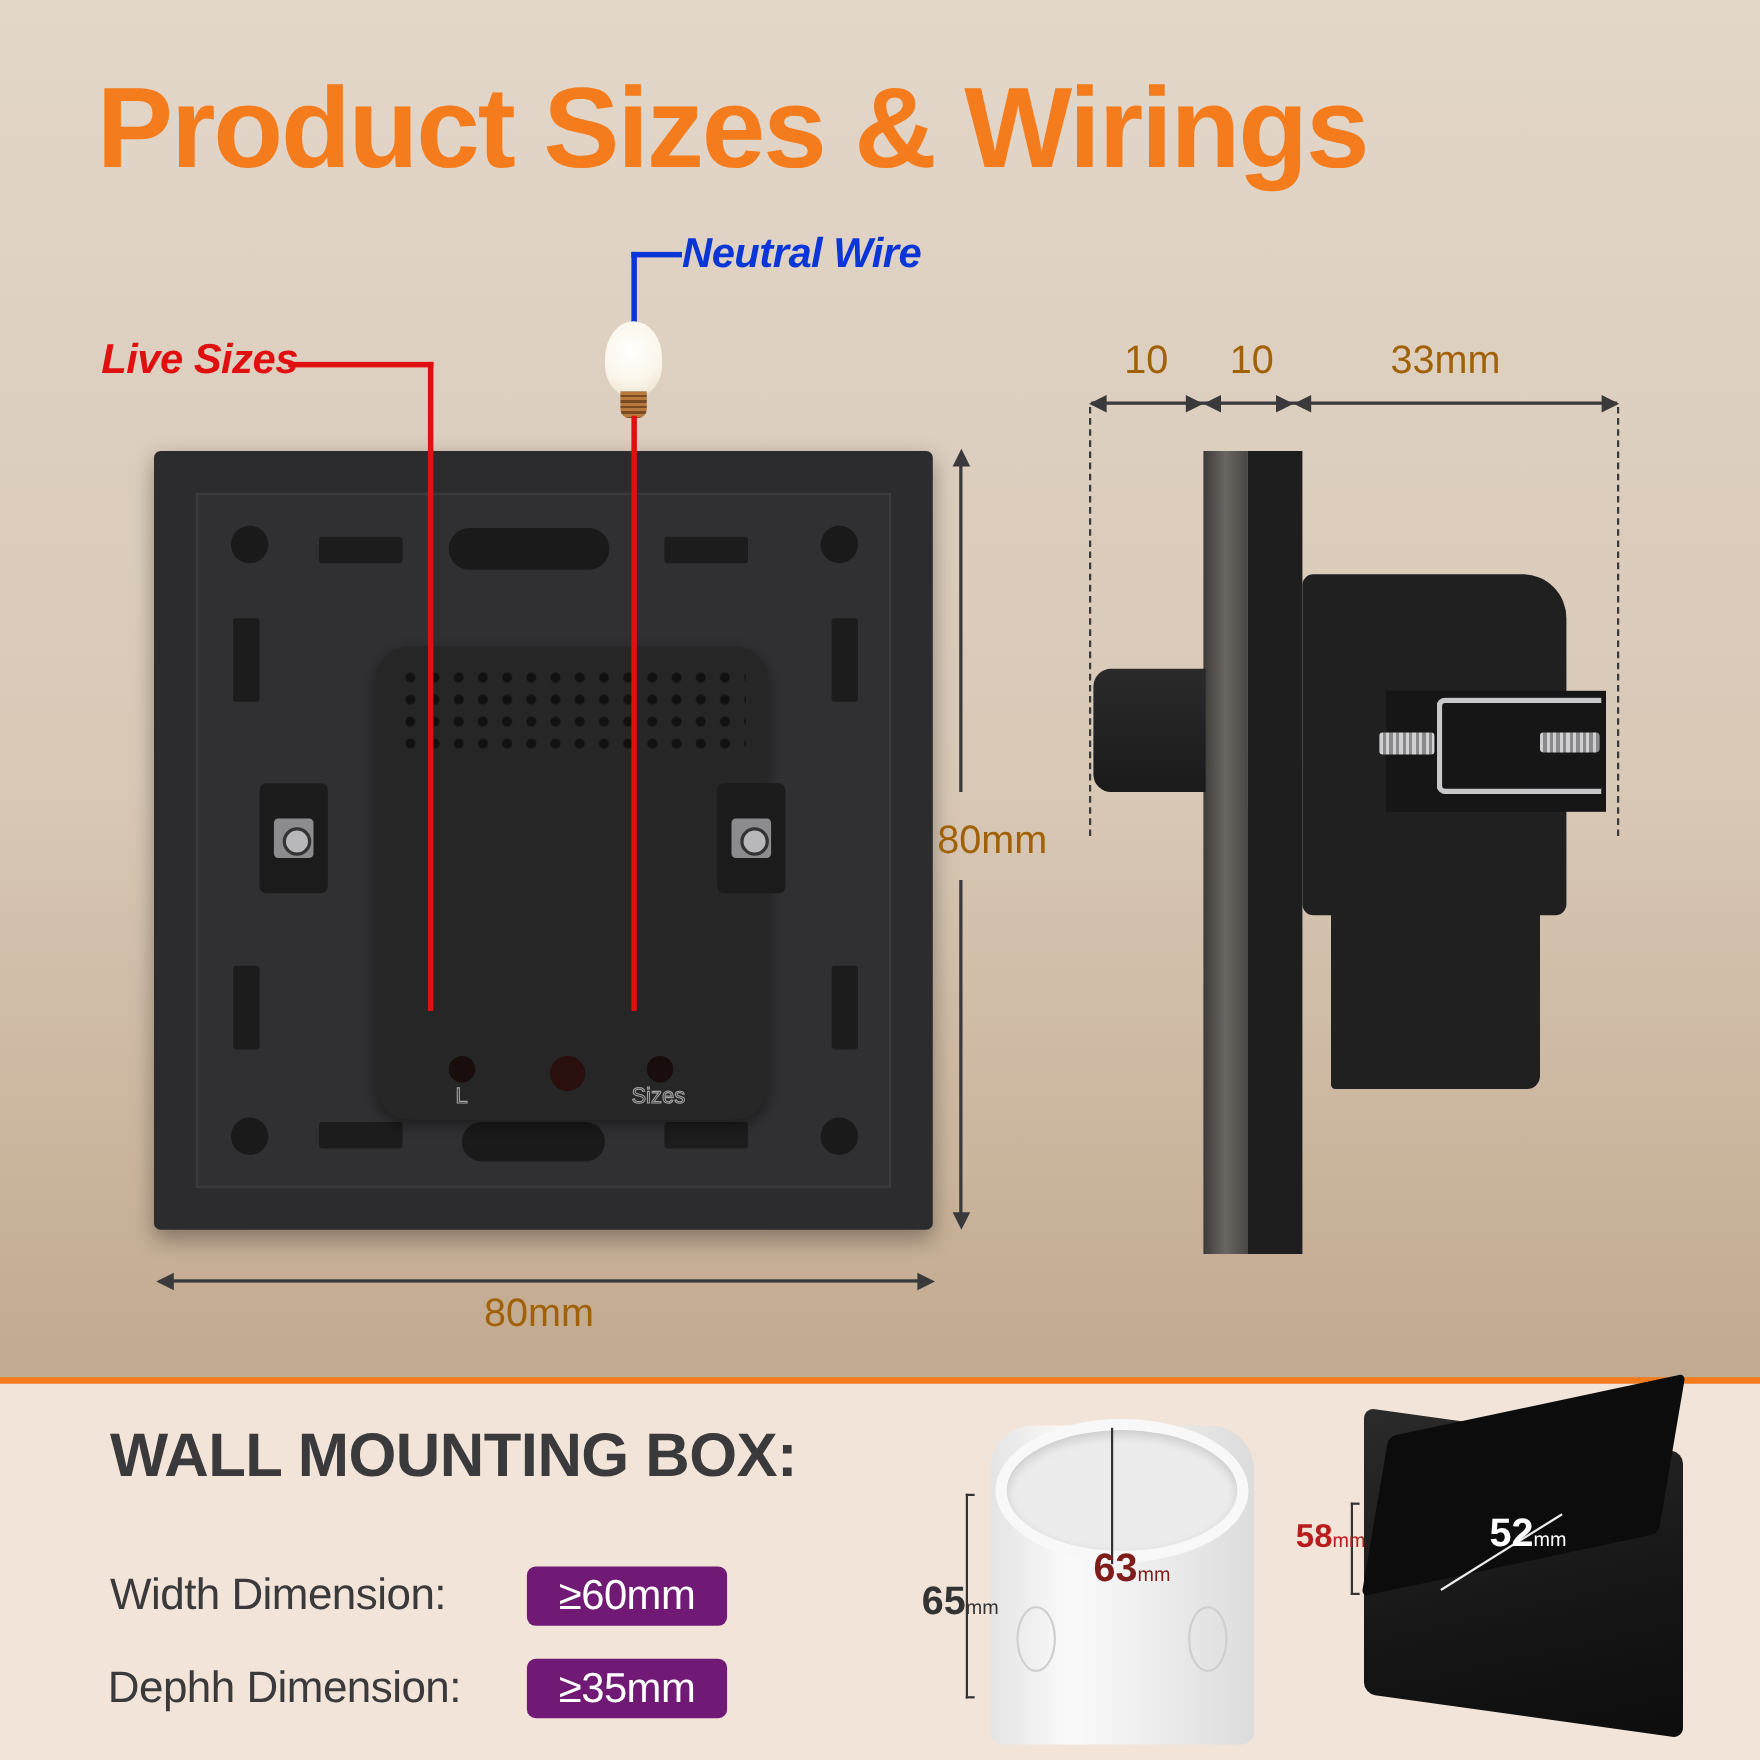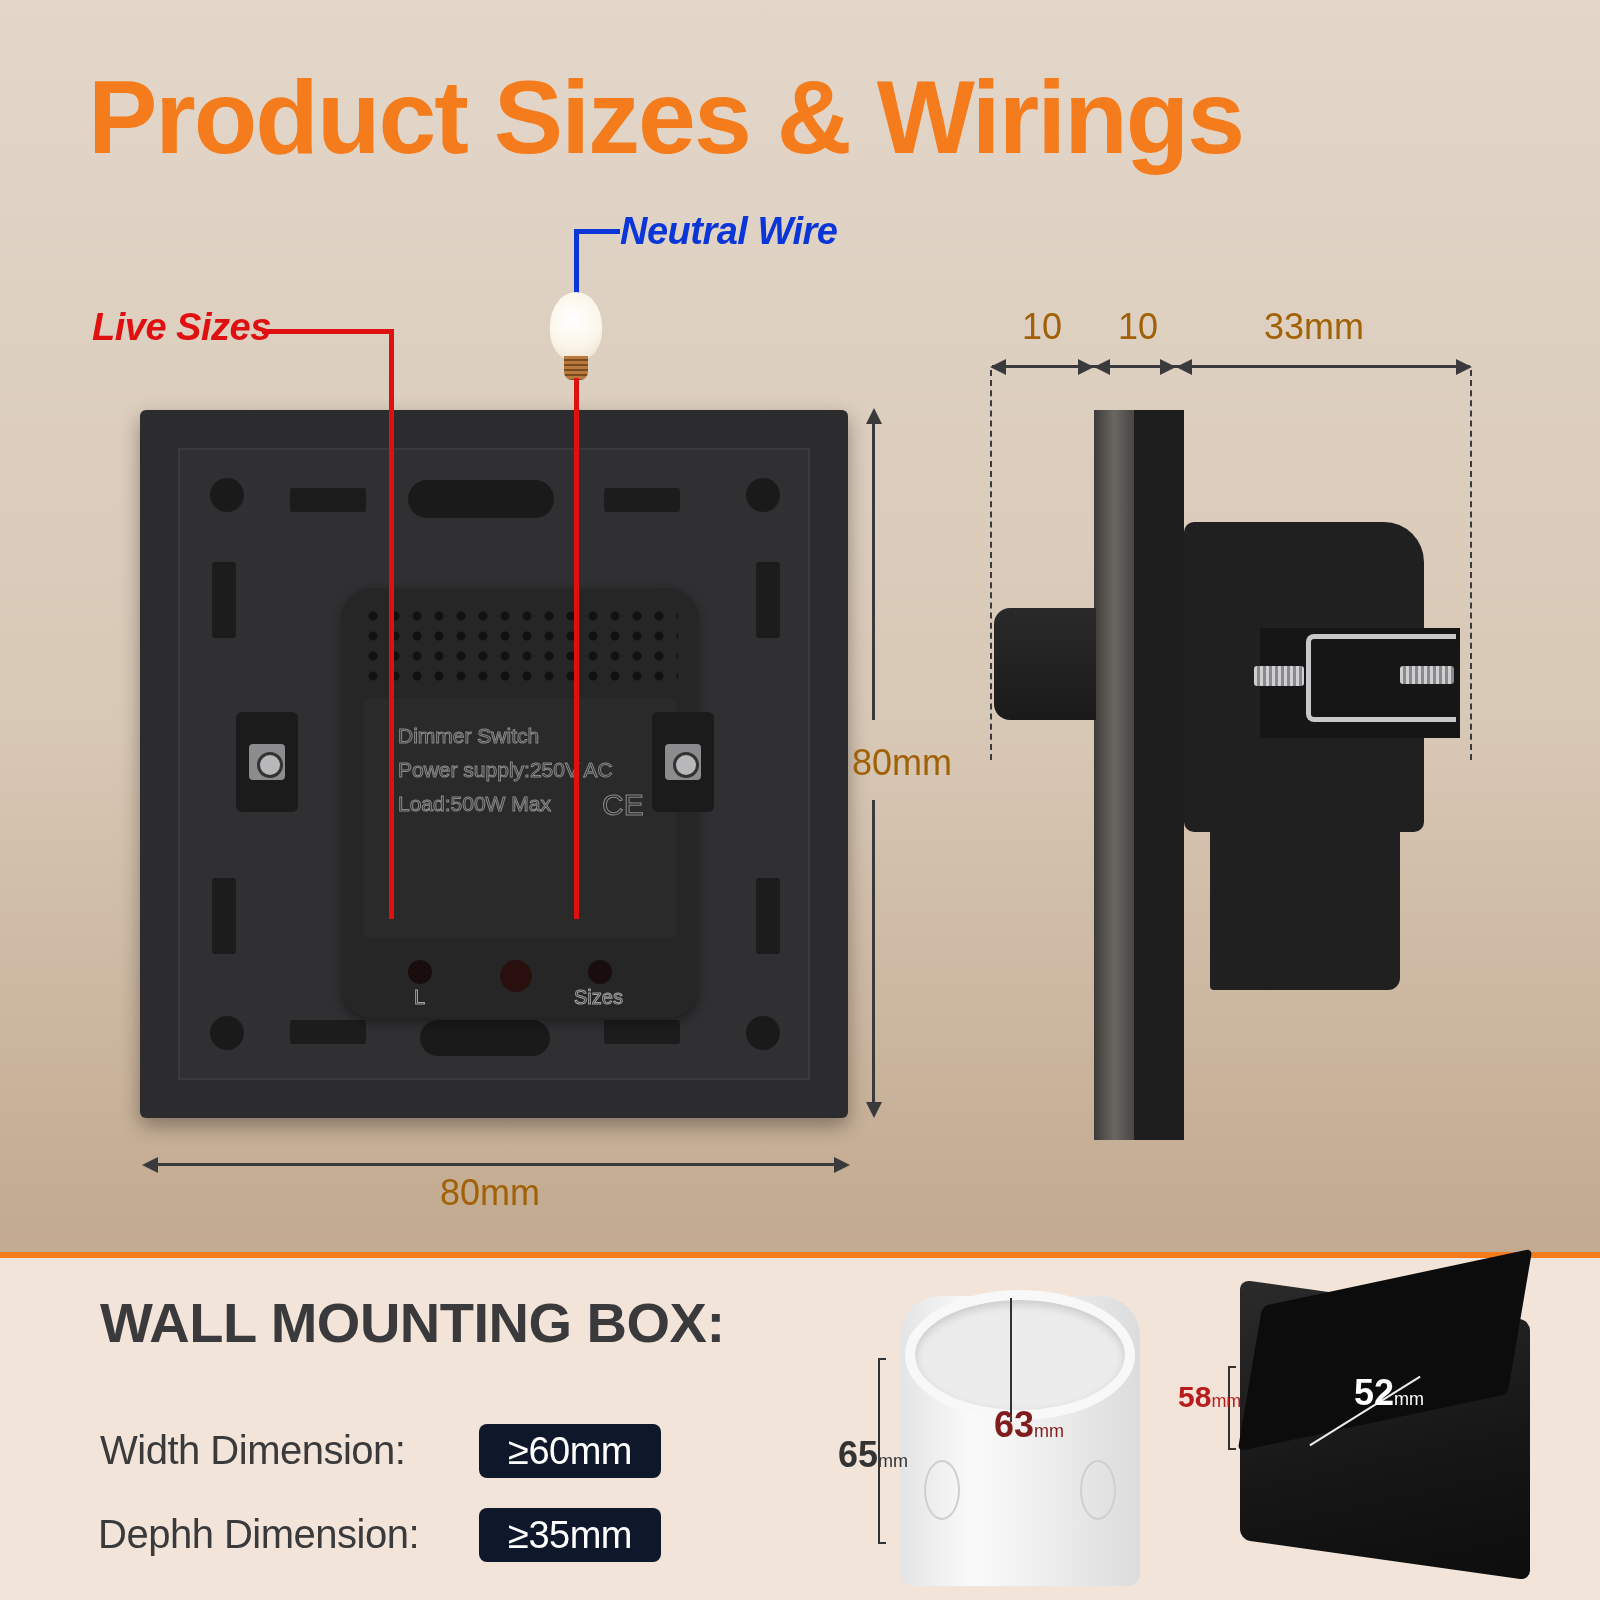--- a/index.html
+++ b/index.html
@@ -101,21 +101,21 @@
   .bottom {
     left: 0; top: 1258px; width: 1600px; height: 342px;
     background: #f2e4d8;
   }
   .box-title {
     left: 100px; top: 1290px; font-size: 56px; font-weight: 700; color: #3a3a3c;
     letter-spacing: -0.5px; white-space: nowrap;
   }
   .spec-label { font-size: 40px; color: #3a3a3c; white-space: nowrap; letter-spacing: -0.5px; }
   .badge {
-    background: #0f172a; color: #fff; font-size: 38px; border-radius: 8px;
+    background: #701a75; color: #fff; font-size: 38px; border-radius: 8px;
     width: 182px; height: 54px; display: flex; align-items: center; justify-content: center;
     letter-spacing: -0.5px;
   }
   .round-box {
     left: 900px; top: 1296px; width: 240px; height: 290px;
     background: linear-gradient(90deg, #e4e4e4 0%, #fafafa 30%, #f0f0f0 55%, #dcdcdc 100%);
     border-radius: 40px 40px 12px 12px;
   }
   .round-box-rim {
     left: 905px; top: 1290px; width: 230px; height: 130px;
@@ -162,26 +162,20 @@
     <div class="abs clip" style="left:424px; top:570px;"></div>
     <div class="abs clip-v" style="left:32px; top:112px;"></div>
     <div class="abs clip-v" style="left:576px; top:112px;"></div>
     <div class="abs clip-v" style="left:32px; top:428px;"></div>
     <div class="abs clip-v" style="left:576px; top:428px;"></div>
     <div class="abs" style="left:228px; top:30px; width:146px; height:38px; background:#1a1a1b; border-radius:20px;"></div>
     <div class="abs" style="left:240px; top:570px; width:130px; height:36px; background:#1a1a1b; border-radius:20px;"></div>
 
     <div class="abs module">
       <div class="abs vent-grid"></div>
-      <div class="abs label-plate">
-        <div class="abs plate-text" style="left:34px; top:26px;">Dimmer Switch</div>
-        <div class="abs plate-text" style="left:34px; top:60px;">Power supply:250V AC</div>
-        <div class="abs plate-text" style="left:34px; top:94px;">Load:500W Max</div>
-        <div class="abs plate-text" style="left:238px; top:90px; font-size:30px;">CE</div>
-      </div>
       <div class="abs hole-dark" style="left:66px; top:372px;"></div>
       <div class="abs hole-dark" style="left:158px; top:372px; width:32px; height:32px; background:#2a0f0f;"></div>
       <div class="abs hole-dark" style="left:246px; top:372px;"></div>
       <div class="abs small-label" style="left:72px; top:398px;">L</div>
       <div class="abs small-label" style="left:232px; top:398px;">Sizes</div>
     </div>
 
     <div class="abs terminal" style="left:56px; top:262px;">
       <div class="terminal-screw"></div>
     </div>

